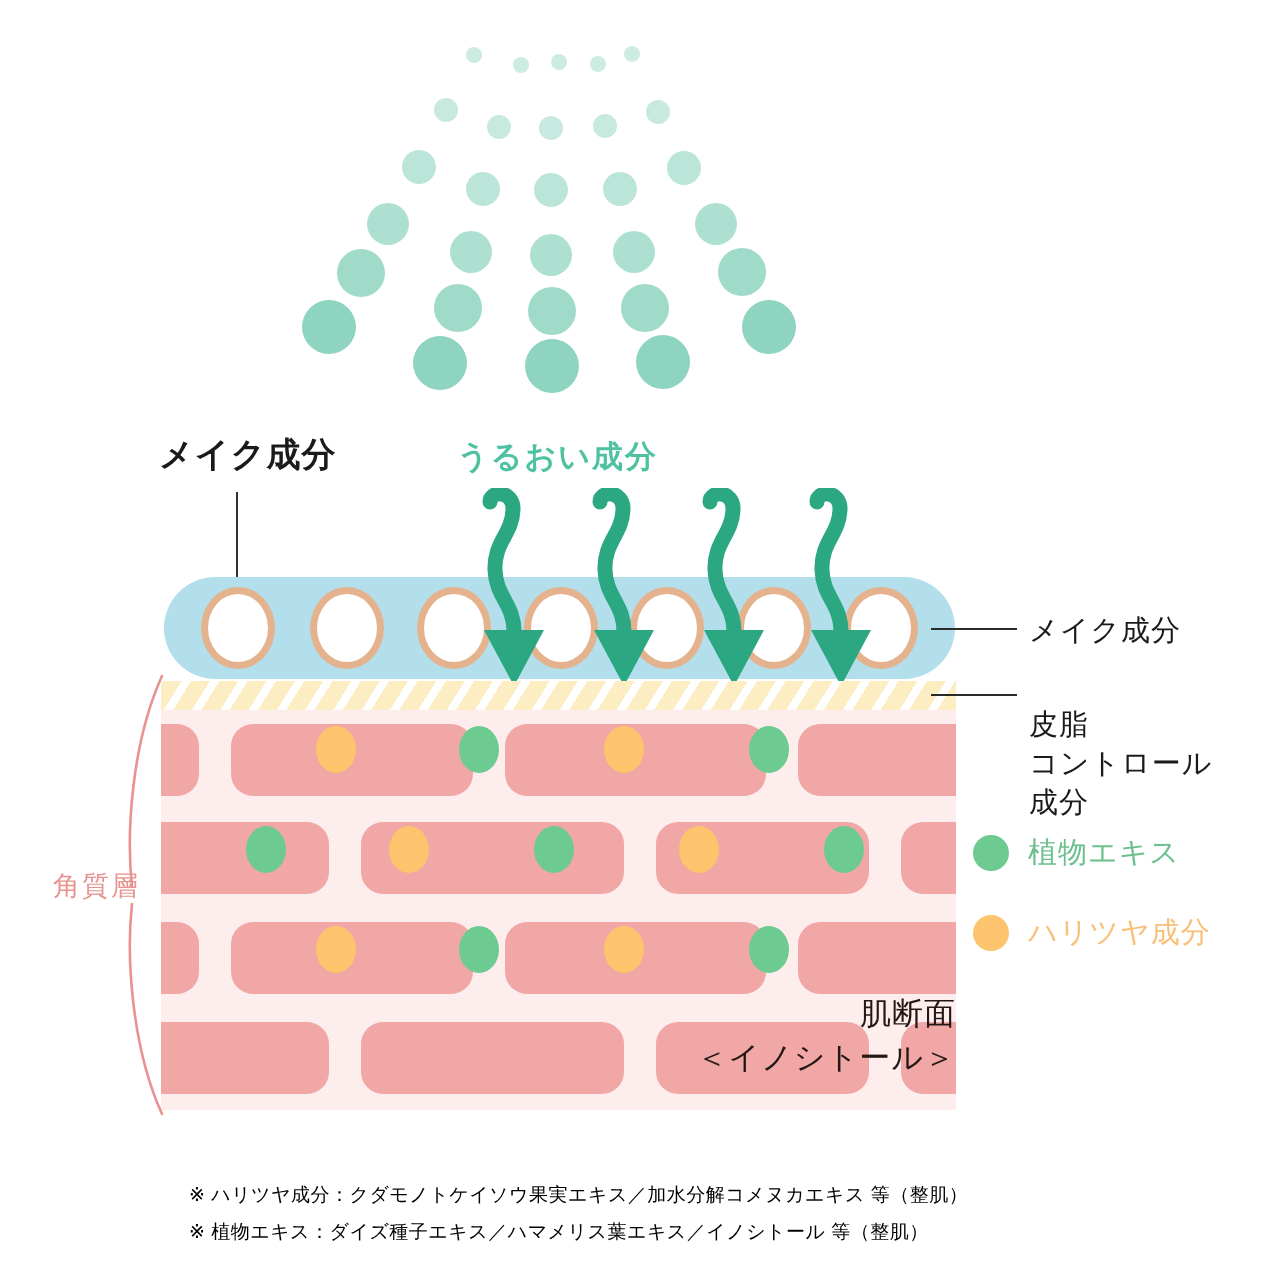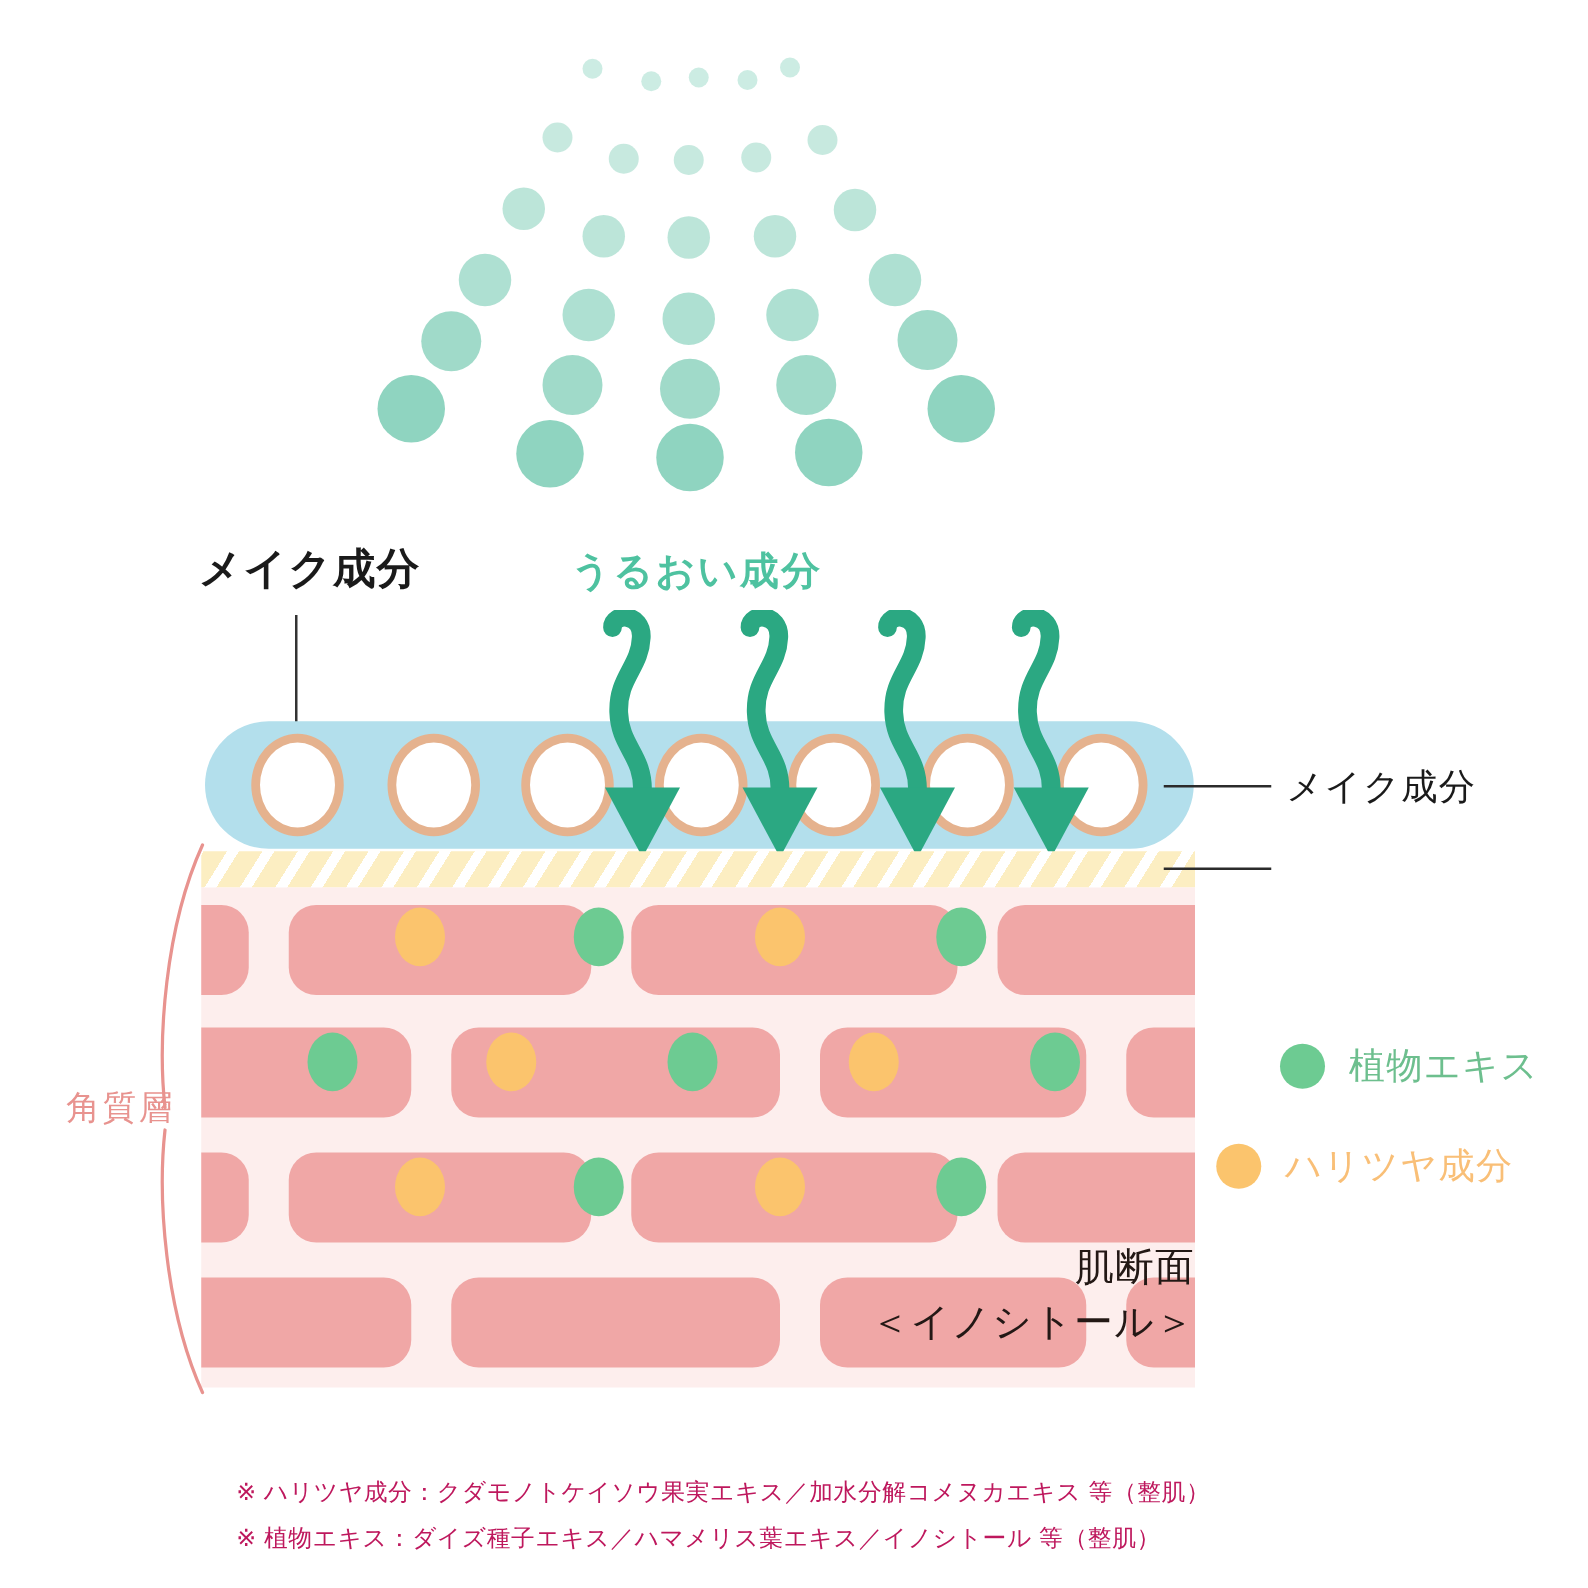--- a/index.html
+++ b/index.html
@@ -144,21 +144,21 @@
     white-space: nowrap;
   }
 
   
   #notes {
     left: 158px; top: 1176px;
     width: 900px;
   }
   .note {
     font-size: 19px;
-    color: #be185d;
+    color: #000000;
     line-height: 1.95;
     letter-spacing: 0.5px;
     white-space: nowrap;
   }
 </style>
 </head>
 <body>
 
 <div id="stage">
 
@@ -278,22 +278,25 @@
 
   <svg class="abs" style="left:85px; top:672px; width:50px; height:446px;" viewBox="0 0 50 446" xmlns="http://www.w3.org/2000/svg">
     <path d="M46 4 C 16 70, 10 160, 16 214 M16 232 C 10 286, 16 376, 46 442" fill="none" stroke="#e8938f" stroke-width="2.6" stroke-linecap="round"></path>
   </svg>
   <div class="abs brace-label">角質層</div>
 
   <div class="abs callout-line" style="left:900px; top:628px; width:86px;"></div>
   <div class="abs callout-text" style="left:998px; top:611px;">メイク成分</div>
 
   <div class="abs callout-line" style="left:900px; top:694px; width:86px;"></div>
-
-  <div class="abs legend-row" style="left:993px; top:833px;text-align:right;">
+  <div class="abs callout-text" style="left:998px; top:705px;">皮脂
+コントロール
+成分</div>
+
+  <div class="abs legend-row" style="left:942px; top:833px;text-align:right;">
     <span class="legend-dot" style="background:#6dcb92;"></span>
     <span class="legend-text" style="color:#6dbf8e;">植物エキス</span>
   </div>
 
   <div class="abs legend-row" style="left:942px; top:913px;">
     <span class="legend-dot" style="background:#fbc46d;"></span>
     <span class="legend-text" style="color:#f9bf77;text-align:right;">ハリツヤ成分</span>
   </div>
 
   <div class="abs" id="notes">

